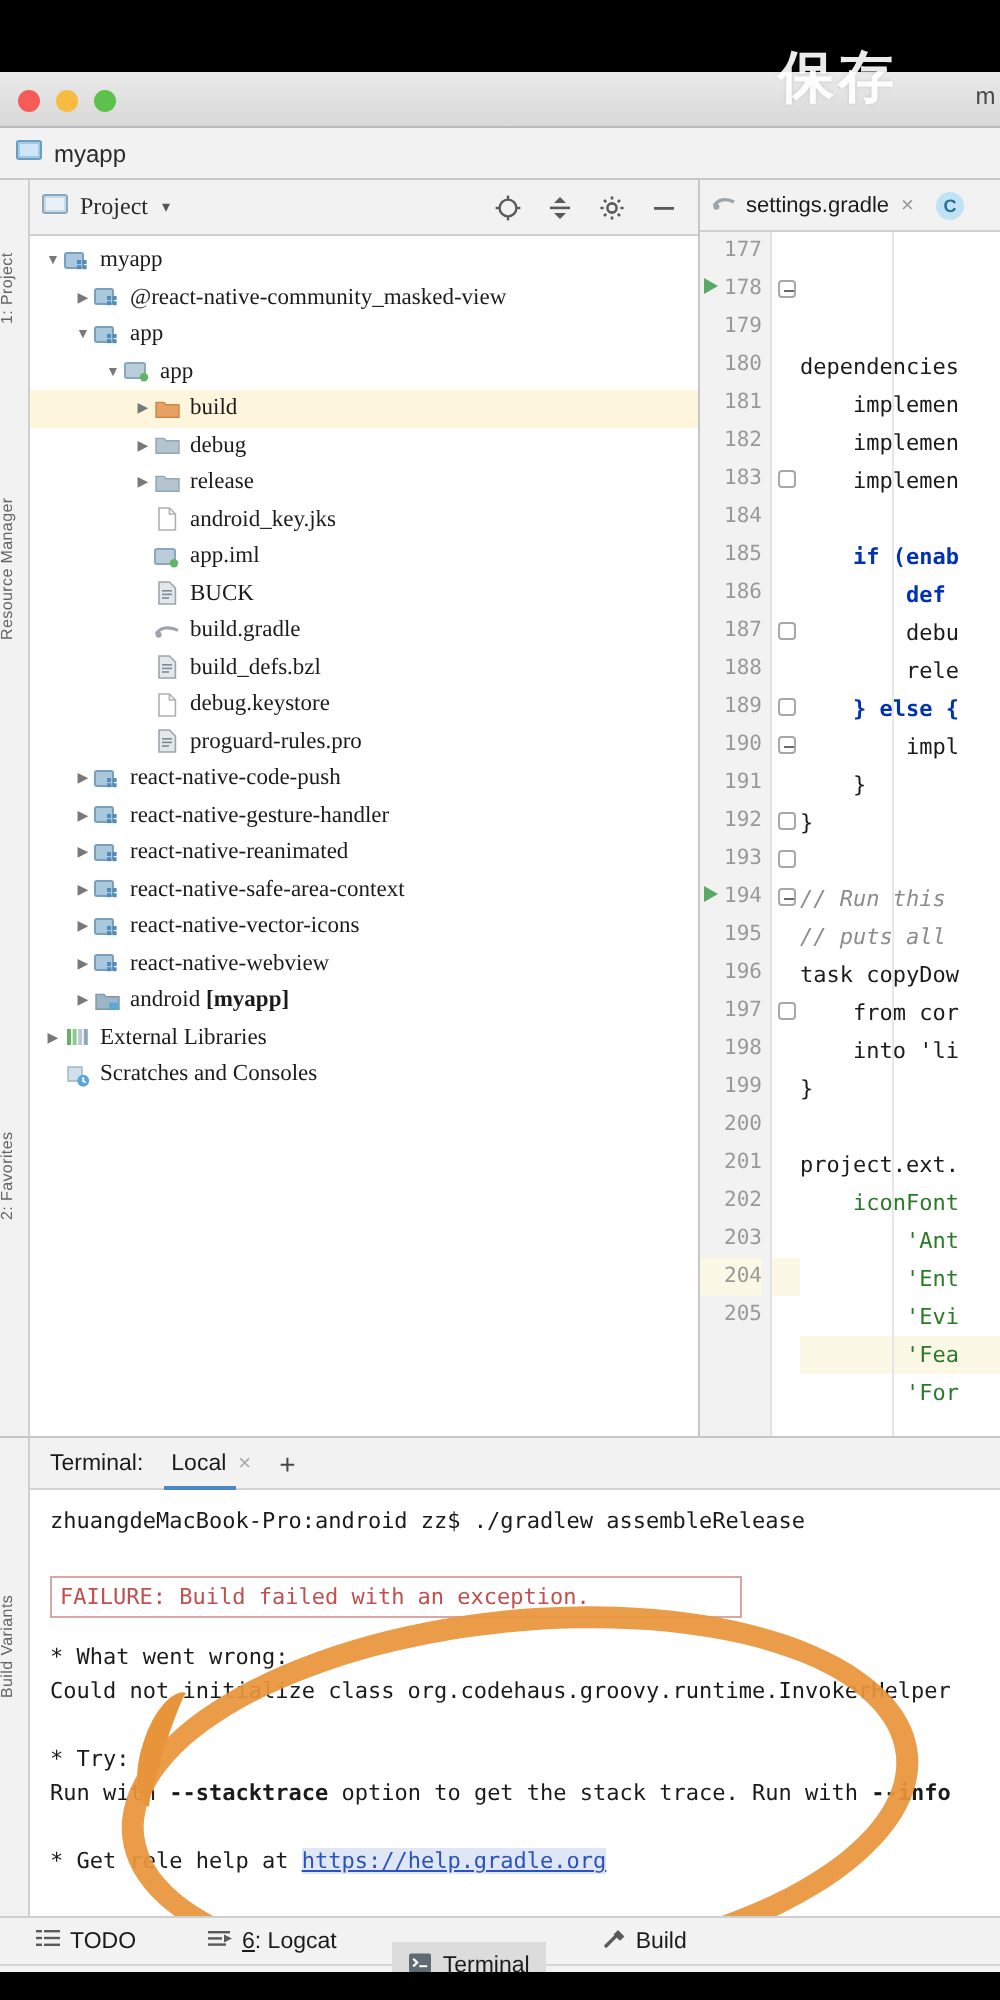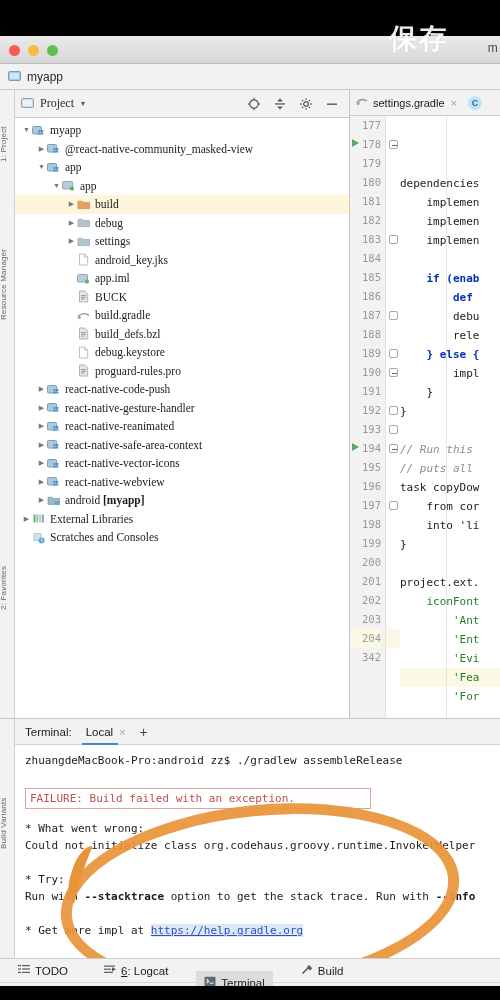--- a/index.html
+++ b/index.html
@@ -331,21 +331,21 @@
               <span class="nlabel">debug</span>
             </div>
             <div class="node">
               <span style="display:inline-block;width:51px;flex:0 0 51px"></span>
               <span class="arrow right"></span>
               <span class="ficon">
                 <svg width="14" height="13" viewBox="0 0 14 13">
                   <path d="M1 3.2h4l1 1.2h6.5v6.2H1z" fill="#b4c4cf" stroke="#93a6b3" stroke-width=".7"></path>
                 </svg>
               </span>
-              <span class="nlabel">settings</span>
+              <span class="nlabel">release</span>
             </div>
             <div class="node">
               <span style="display:inline-block;width:51px;flex:0 0 51px"></span>
               <span class="arrow "></span>
               <span class="ficon">
                 <svg width="14" height="13" viewBox="0 0 14 13">
                   <path d="M2.5 1h5.2l3 3v8h-8.2z" fill="#fff" stroke="#b0b0b0" stroke-width=".8"></path>
       <path d="M7.7 1v3h3" fill="none" stroke="#b0b0b0" stroke-width=".8"></path>
                 </svg>
               </span>
@@ -583,21 +583,21 @@
               <div class="gl">195</div>
               <div class="gl">196</div>
               <div class="gl">197</div>
               <div class="gl">198</div>
               <div class="gl">199</div>
               <div class="gl">200</div>
               <div class="gl">201</div>
               <div class="gl">202</div>
               <div class="gl">203</div>
               <div class="gl hl">204</div>
-              <div class="gl">342</div>
+              <div class="gl">205</div>
             </div>
           <div class="fold">
               <div class="gl"></div>
               <div class="gl">
                 <span class="foldmark minus" style="top: 5px;"></span>
               </div>
               <div class="gl"></div>
               <div class="gl"></div>
               <div class="gl"></div>
               <div class="gl"></div>
@@ -667,21 +667,21 @@
         <div class="term-line">zhuangdeMacBook-Pro:android zz$ ./gradlew assembleRelease</div>
             <div class="term-line">&nbsp;</div>
             <div class="term-line"><span class="failbox">FAILURE: Build failed with an exception.</span></div>
             <div class="term-line">&nbsp;</div>
             <div class="term-line">* What went wrong:</div>
             <div class="term-line">Could not initialize class org.codehaus.groovy.runtime.InvokerHelper</div>
             <div class="term-line">&nbsp;</div>
             <div class="term-line">* Try:</div>
             <div class="term-line"><span>Run with </span><span class="bold">--stacktrace</span><span> option to get the stack trace. Run with </span><span class="bold">--info</span></div>
             <div class="term-line">&nbsp;</div>
-            <div class="term-line"><span>* Get more impl at </span><span class="link">https://help.gradle.org</span></div>
+            <div class="term-line"><span>* Get rele help at </span><span class="link">https://help.gradle.org</span></div>
             <div class="term-line">&nbsp;</div>
             <div class="term-line"></div>
           </div>
       </div>
     </div>
 
     <div class="toolbar-bottom">
         <div class="tb-item">
           <span><svg width="12" height="11" viewBox="0 0 12 11">
               <rect x="0" y="1" width="3" height="1.2" fill="#5a5a5a"></rect>

